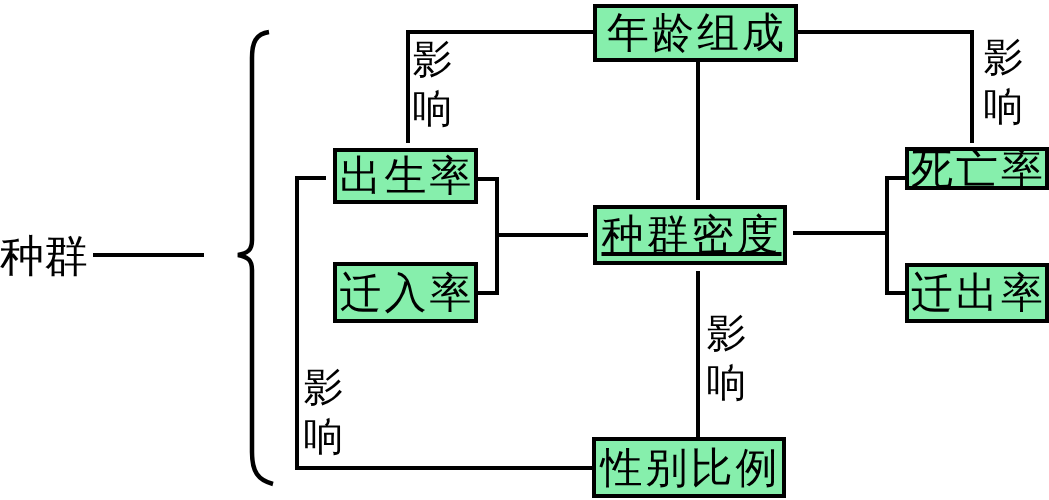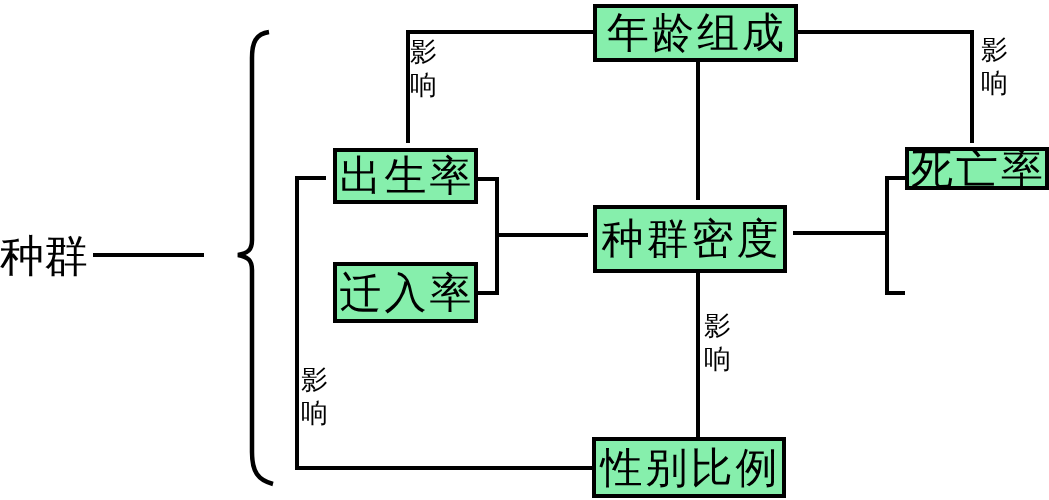--- a/index.html
+++ b/index.html
@@ -46,25 +46,25 @@
     line-height: 1;
   }
   .lbl {
     position: absolute;
     font-size: 42px;
     line-height: 1.1;
     white-space: nowrap;
   }
   .vlabel {
     position: absolute;
-    font-size: 27px;
+    font-size: 40px;
     line-height: 1.22;
     width: 1.12em;
     word-break: break-all;
-    text-align: left;
+    text-align: center;
     white-space: normal;
   }
 </style>
 </head>
 <body>
 
 <div id="canvas">
 
   <svg id="lines" width="1049" height="500" viewBox="0 0 1049 500" aria-hidden="true">
     <defs>
@@ -100,22 +100,23 @@
 
 
   <div class="node" style="left:593px; top:4px; width:205px; height:58px;">年龄组成</div>
 
   <div class="node" style="left:333px; top:148px; width:145px; height:56px;">出生率</div>
 
   <div class="node" style="left:333px; top:262px; width:145px; height:61px;">迁入率</div>
 
   <div class="node" style="left:905px; top:147px; width:144px; height:43px;">死亡率</div>
 
+  <div class="node" style="left:905px; top:263px; width:144px; height:60px;">迁出率</div>
 
-  <div class="node" style="left:593px; top:205px; width:194px; height:68px;">种群密度</div>
+  <div class="node" style="left:593px; top:205px; width:194px; height:60px;text-decoration:underline;">种群密度</div>
 
   <div class="node" style="left:592px; top:437px; width:194px; height:61px;">性别比例</div>
 
   <div class="vlabel" style="left:410px; top:36px;">影响</div>
 
   <div class="vlabel" style="left:981px; top:34px;">影响</div>
 
 
   <div class="vlabel" style="left:704px; top:310px;">影响</div>
 

